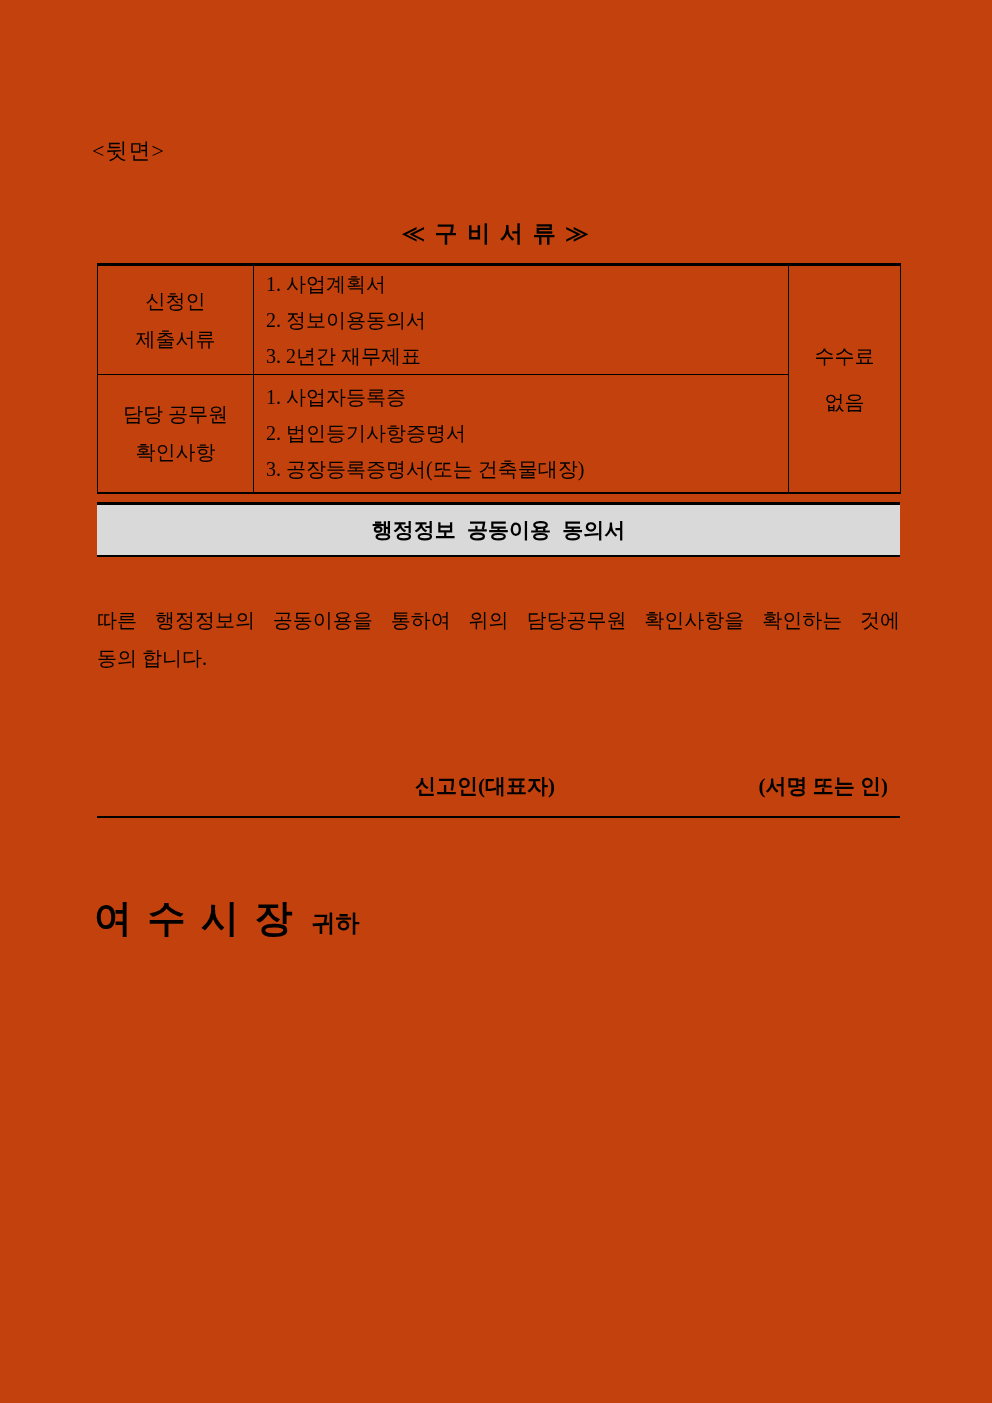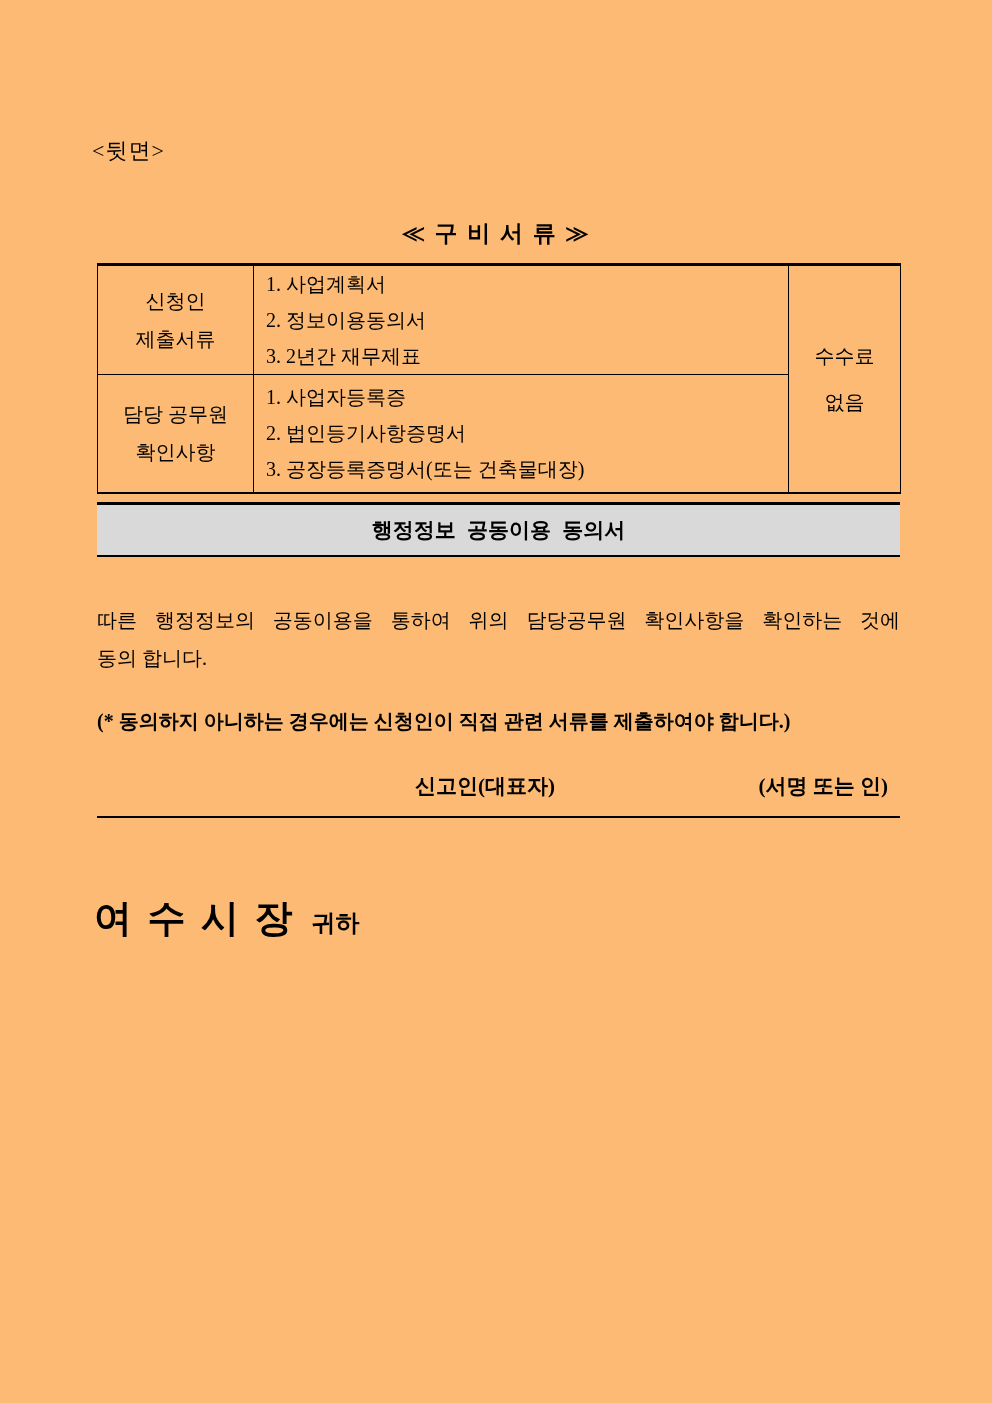--- a/index.html
+++ b/index.html
@@ -2,21 +2,21 @@
 <html><head>
 <meta charset="utf-8">
 <style>
   * { margin:0; padding:0; box-sizing:border-box; }
   html,body { background:#ffffff; }
   body {
     width:992px; height:1403px;
     font-family:"Liberation Serif","DejaVu Serif",serif;
     color:#000;
   }
-  .page { position:relative; width:992px; height:1403px; background:#fdba74; overflow:hidden;padding-left:45px; }
+  .page { position:relative; width:992px; height:1403px; background:#c2410c; overflow:hidden;padding-left:45px; }
 
   .back-label {
     position:absolute; left:92px; top:136px;
     font-size:22px; letter-spacing:1px;
   }
 
   .doc-title {
     position:absolute; left:0; top:218px; width:100%;
     text-align:center; font-size:23px; font-weight:bold; letter-spacing:2px;
   }
@@ -126,21 +126,20 @@
 
   <div class="consent-banner">
     <span>행정정보 공동이용 동의서</span>
   </div>
 
   <div class="consent-text">
     <div class="line justified">따른 행정정보의 공동이용을 통하여 위의 담당공무원 확인사항을 확인하는 것에</div>
     <div class="line">동의 합니다.</div>
   </div>
 
-  <div class="consent-note">(* 동의하지 아니하는 경우에는 신청인이 직접 관련 서류를 제출하여야 합니다.)</div>
 
   <div class="signature-row">
     <span class="sig-left">신고인(대표자)</span>
     <span class="sig-right">(서명 또는 인)</span>
   </div>
 
   <div class="signature-divider"></div>
 
   <div class="recipient">
     <span class="recipient-title">여 수 시 장</span>

